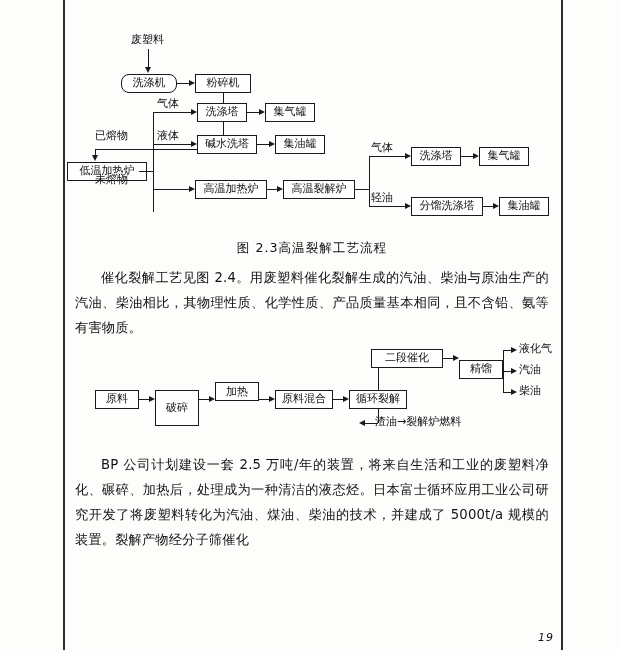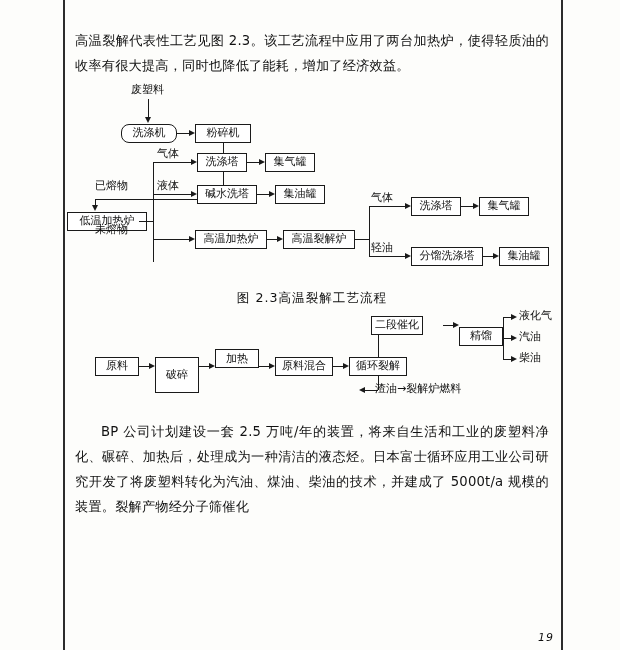--- a/index.html
+++ b/index.html
@@ -130,21 +130,20 @@
 </head>
 <body>
 
 <div class="page">
   <div class="rule-left"></div>
   <div class="rule-right"></div>
 
   <div class="content">
 
 
-    <p class="para">高温裂解代表性工艺见图 2.3。该工艺流程中应用了两台加热炉，使得轻质油的收率有很大提高，同时也降低了能耗，增加了经济效益。</p>
 
     <div class="diagram" style="height:200px; margin-top:6px;">
 
       <div class="lbl" style="left:56px; top:0px;">废塑料</div>
       <div class="vline" style="left:73px; top:15px; height:22px;"></div>
       <div class="arrow-d" style="left:69.5px; top:33px;"></div>
 
       <div class="node" style="left:46px; top:40px; width:56px; height:19px;border-radius:8px;">洗涤机</div>
 
       <div class="hline" style="left:102px; top:49px; width:14px;"></div>
@@ -204,20 +203,21 @@
       <div class="node" style="left:336px; top:163px; width:72px; height:19px;">分馏洗涤塔</div>
       <div class="hline" style="left:408px; top:172px; width:12px;"></div>
       <div class="arrow-r" style="left:418px; top:169px;"></div>
       <div class="node" style="left:424px; top:163px; width:50px; height:19px;">集油罐</div>
     </div>
 
     <div class="caption">
       <span class="cap-num">图 2.3</span><span>高温裂解工艺流程</span>
     </div>
 
+    <p class="para indent" style="margin-top:8px;">催化裂解工艺见图 2.4。用废塑料催化裂解生成的汽油、柴油与原油生产的汽油、柴油相比，其物理性质、化学性质、产品质量基本相同，且不含铅、氨等有害物质。</p>
 
     <div class="diagram" style="height:96px; margin-top:6px;">
 
       <div class="node" style="left:20px; top:44px; width:44px; height:19px;">原料</div>
       <div class="hline" style="left:64px; top:53px; width:12px;"></div>
       <div class="arrow-r" style="left:74px; top:50px;"></div>
 
       <div class="node" style="left:80px; top:44px; width:44px; height:36px;">破碎</div>
       <div class="hline" style="left:124px; top:53px; width:12px;"></div>
       <div class="arrow-r" style="left:134px; top:50px;"></div>
@@ -227,21 +227,21 @@
       <div class="arrow-r" style="left:194px; top:50px;"></div>
 
       <div class="node" style="left:200px; top:44px; width:58px; height:19px;">原料混合</div>
       <div class="hline" style="left:258px; top:53px; width:12px;"></div>
       <div class="arrow-r" style="left:268px; top:50px;"></div>
 
       <div class="node" style="left:274px; top:44px; width:58px; height:19px;">循环裂解</div>
 
       <div class="vline" style="left:303px; top:22px; height:22px;"></div>
       <div class="hline" style="left:303px; top:22px; width:0px;"></div>
-      <div class="node" style="left:296px; top:3px; width:52px; height:19px;">二段催化</div>
+      <div class="node" style="left:296px; top:3px; width:72px; height:19px;">二段催化</div>
 
       <div class="hline" style="left:368px; top:12px; width:12px;"></div>
       <div class="arrow-r" style="left:378px; top:9px;"></div>
       <div class="node" style="left:384px; top:14px; width:44px; height:19px;">精馏</div>
 
       <div class="vline" style="left:428px; top:4px; height:42px;"></div>
       <div class="hline" style="left:428px; top:4px; width:10px;"></div>
       <div class="arrow-r" style="left:436px; top:1px;"></div>
       <div class="lbl" style="left:444px; top:-3px;">液化气</div>
 

